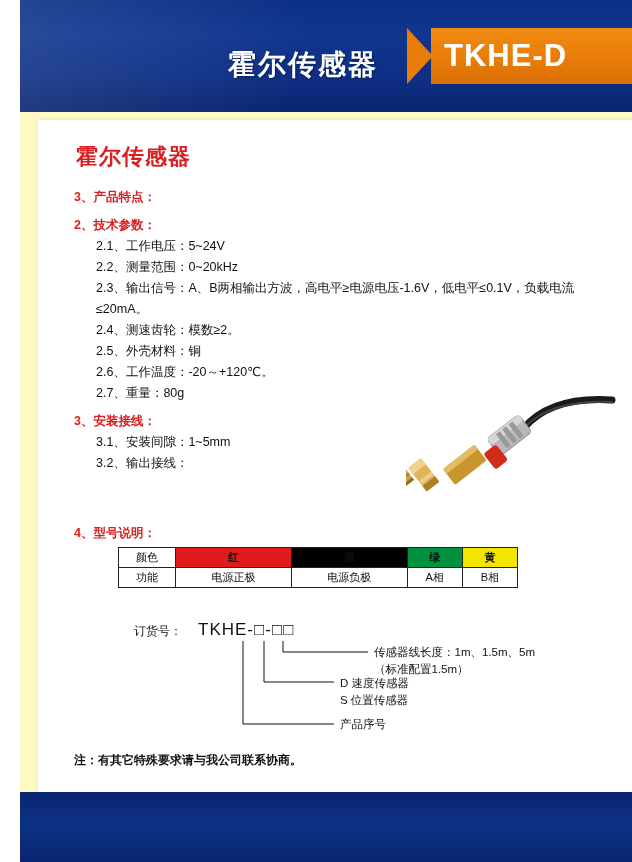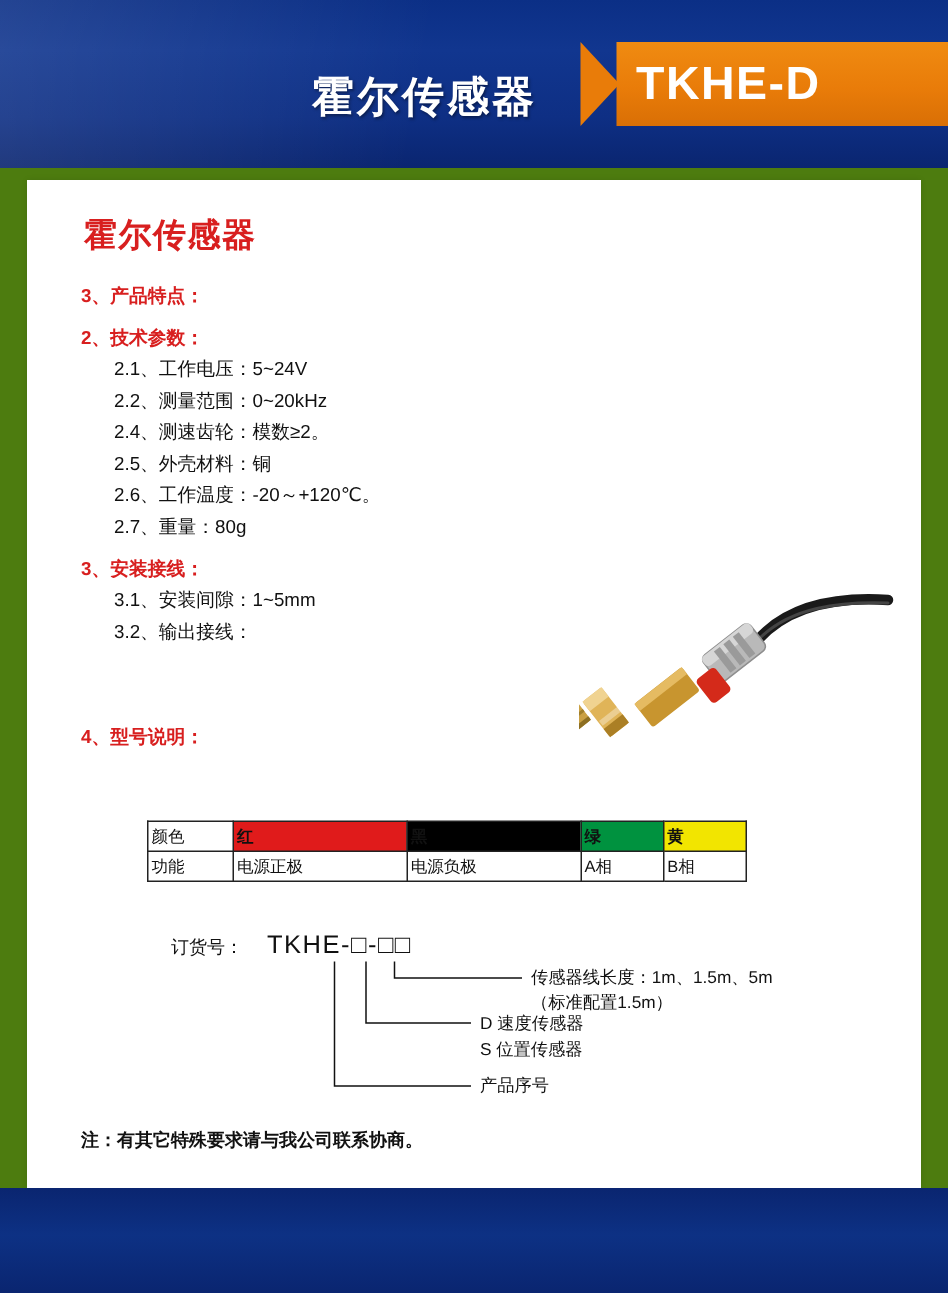--- a/index.html
+++ b/index.html
@@ -5,21 +5,22 @@
   html,body{margin:0;padding:0;}
   body{
     width:632px;height:862px;
     background:#ffffff;
     font-family:"Liberation Sans","DejaVu Sans",sans-serif;
     overflow:hidden;
     position:relative;
   }
   .page{
     position:absolute;inset:0;
-    background:#4d7c0f;
+    background:#fef9c3;
+    margin-left:20px;
   }
   
   .banner{
     position:absolute;left:0;top:0;width:632px;height:112px;
     background:linear-gradient(180deg,#0b2f86 0%,#11368f 30%,#0e2f84 70%,#0a2570 100%);
     overflow:hidden;
   }
   .banner:after{
     content:"";position:absolute;left:0;top:0;width:632px;height:112px;
     background:linear-gradient(100deg,rgba(255,255,255,.10) 0%,rgba(255,255,255,0) 45%);
@@ -73,21 +74,21 @@
   
   .photo{
     position:absolute;left:368px;top:272px;width:216px;height:134px;
   }
   
   .wtable{
     position:absolute;left:80px;top:427px;width:400px;
     border-collapse:collapse;font-size:11px;
   }
   .wtable td{
-    border:1px solid #222;height:19px;color:#111;
+    border:1px solid #222;height:19px;text-align:center;color:#111;
     padding:0 2px;
   }
   .c-label{width:52px;background:#ffffff;font-weight:normal;}
   .c-red{background:#e01b1b;color:#fff;font-weight:bold;}
   .c-black{background:#000000;color:#fff;font-weight:bold;}
   .c-green{background:#00923f;color:#fff;font-weight:bold;}
   .c-yellow{background:#f2e500;color:#111;font-weight:bold;}
   
   .order{
     position:absolute;left:96px;top:503px;font-size:12px;color:#111;
@@ -124,20 +125,21 @@
 
     <div class="h1">霍尔传感器</div>
 
     <div class="body">
 
       <div class="sec">3、产品特点：</div>
 
       <div class="sec">2、技术参数：</div>
       <div class="item">2.1、工作电压：5~24V</div>
       <div class="item">2.2、测量范围：0~20kHz</div>
+      <div class="item-wrap">2.3、输出信号：A、B两相输出方波，高电平≥电源电压-1.6V，低电平≤0.1V，负载电流≤20mA。</div>
       <div class="item">2.4、测速齿轮：模数≥2。</div>
       <div class="item">2.5、外壳材料：铜</div>
       <div class="item">2.6、工作温度：-20～+120℃。</div>
       <div class="item">2.7、重量：80g</div>
 
       <div class="sec">3、安装接线：</div>
       <div class="item">3.1、安装间隙：1~5mm</div>
       <div class="item">3.2、输出接线：</div>
 
       <div style="height:42px"></div>

